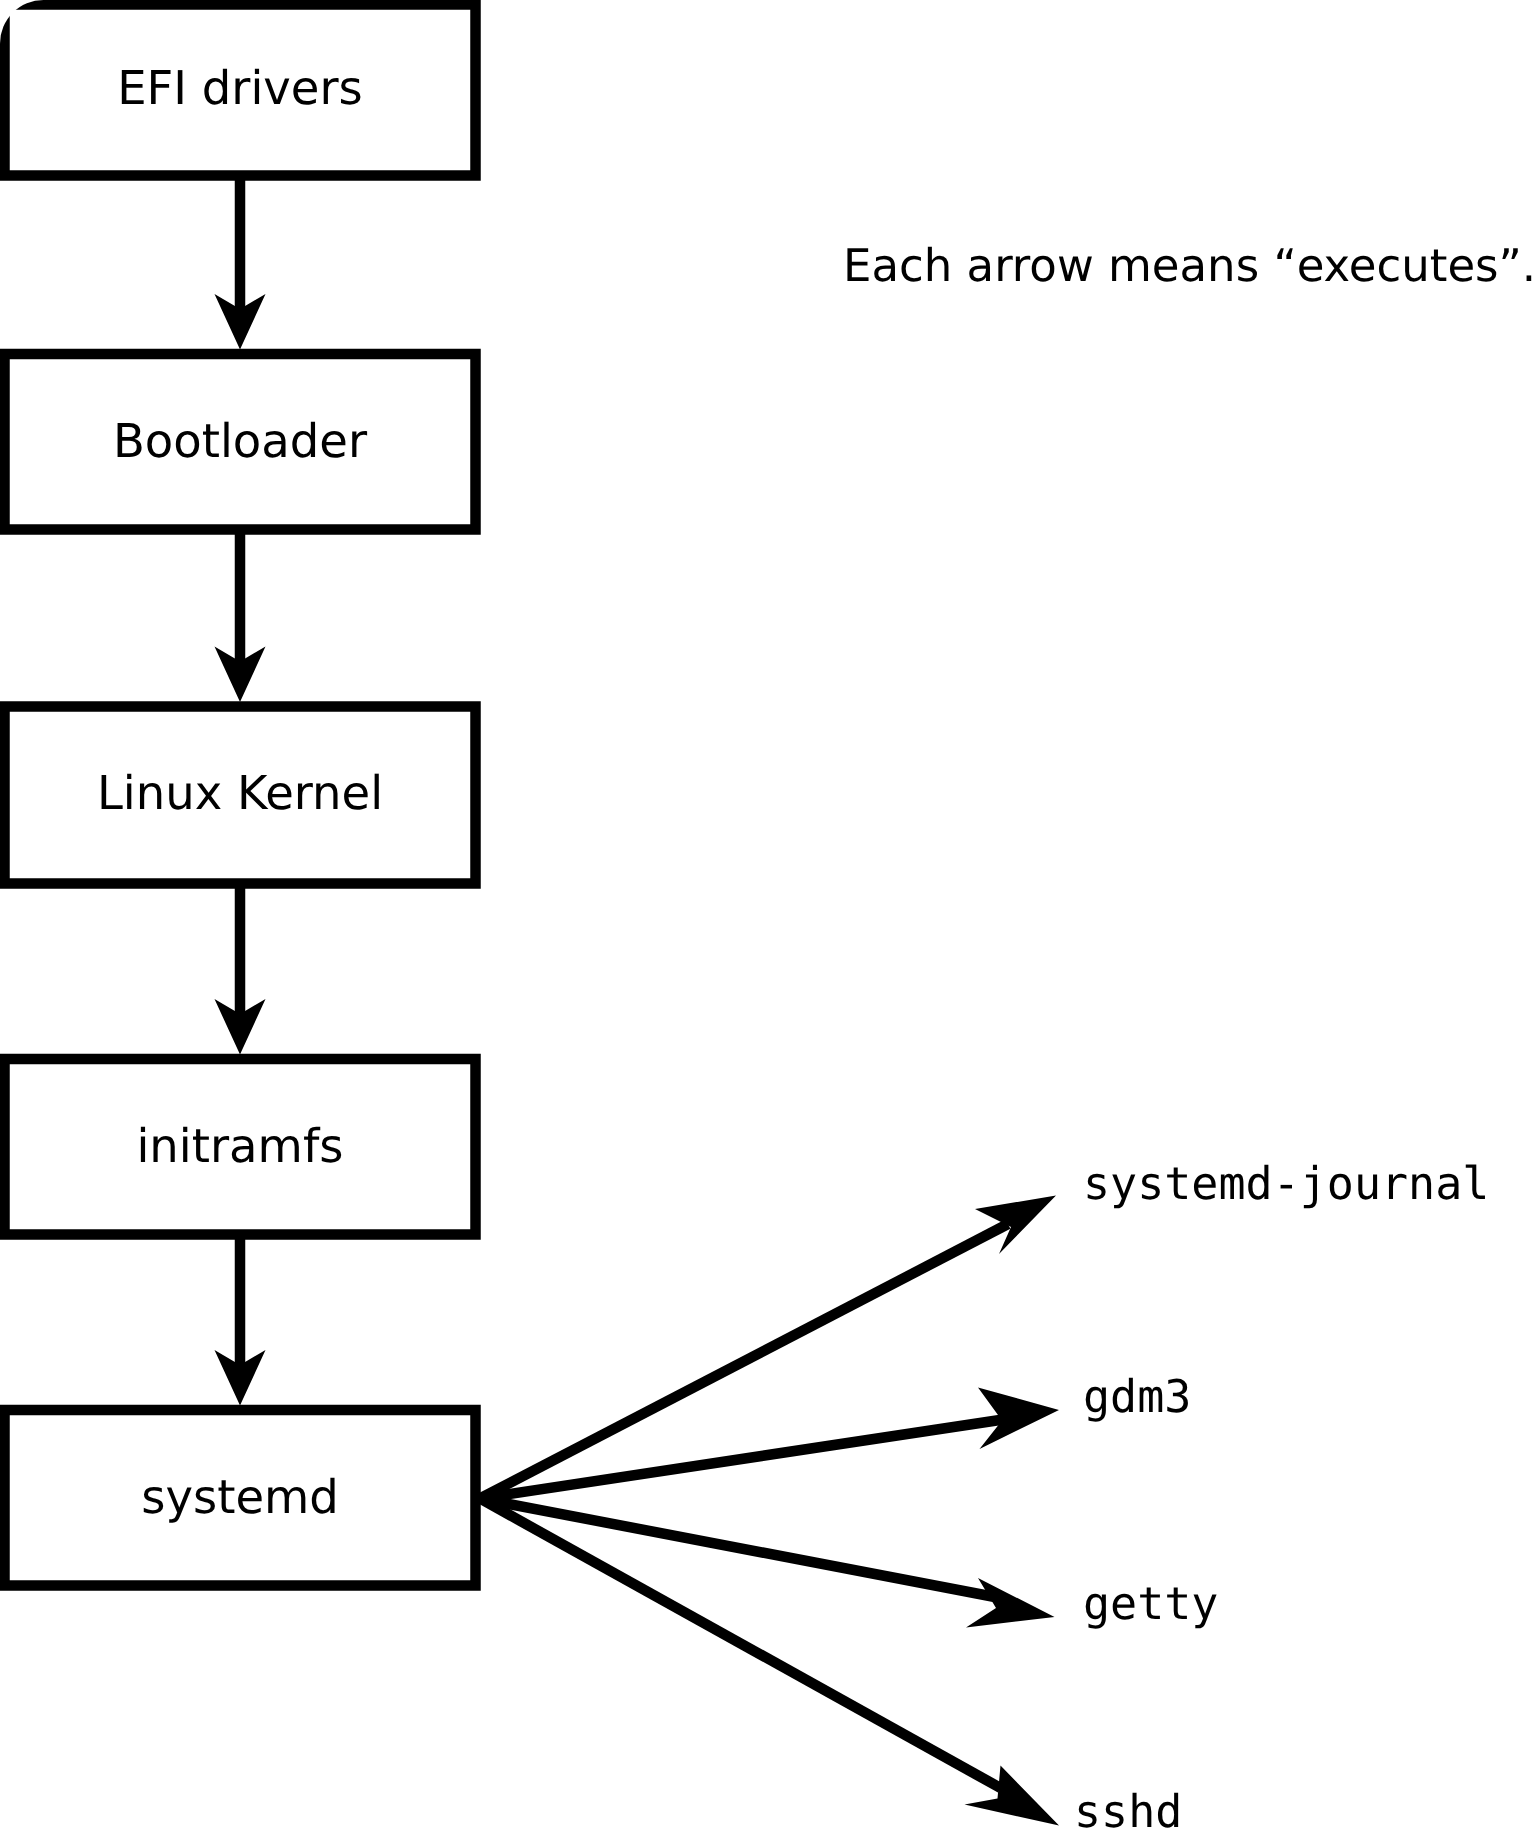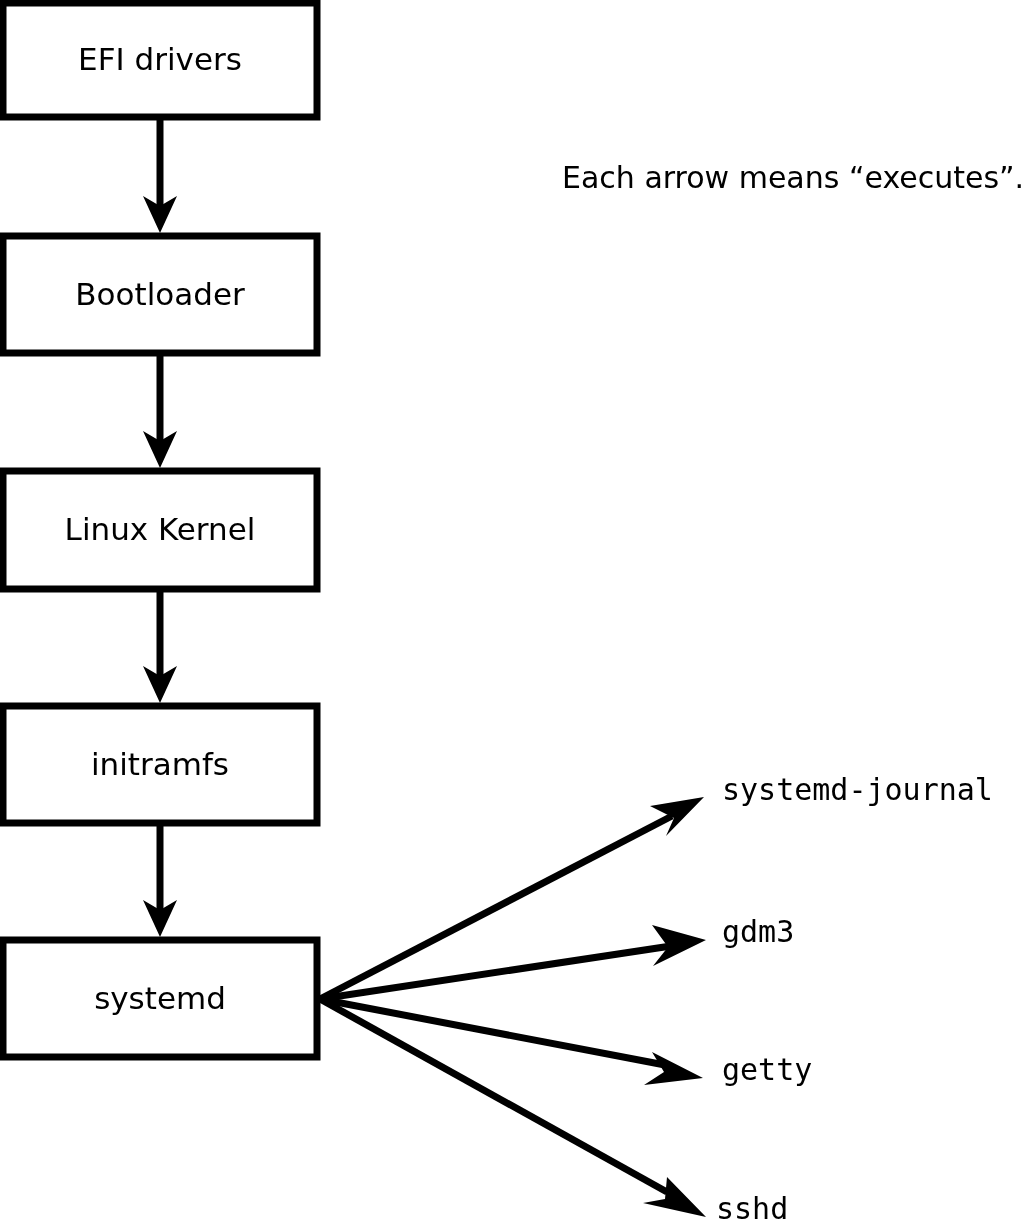--- a/index.html
+++ b/index.html
@@ -9,20 +9,21 @@
   }
   body {
     font-family: "DejaVu Sans", sans-serif;
   }
   #canvas {
     position: relative;
     width: 1023px;
     height: 1230px;
     background: #ffffff;
     overflow: hidden;
+    border-radius: 29px;
   }
   #diagram-svg {
     position: absolute;
     left: 0;
     top: 0;
     width: 1023px;
     height: 1230px;
     display: block;
   }
   .stage-box-rect {

